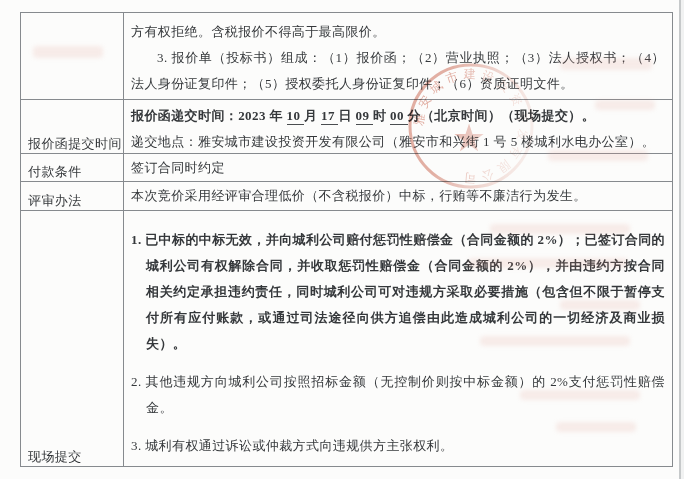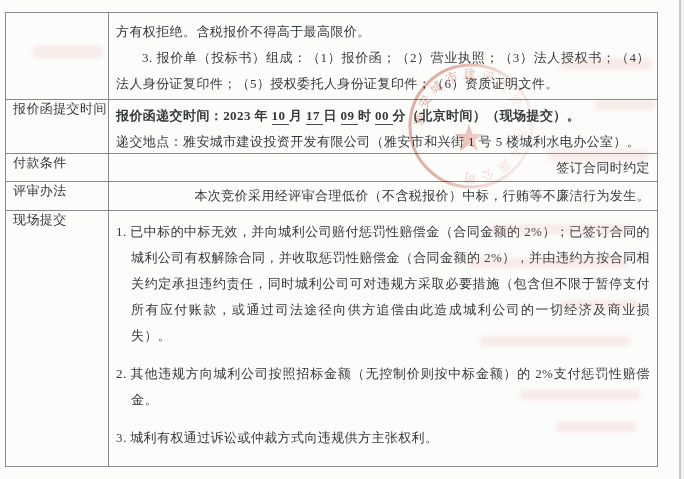--- a/index.html
+++ b/index.html
@@ -8,44 +8,44 @@
     position:relative;
     background:#fcfcfb;
     font-family:"Liberation Serif","DejaVu Serif",serif;
     color:#35383b;
     overflow:hidden;
   }
   .page { position:absolute; inset:0; }
 
   
   .doc-table{
-    position:absolute; left:5px; top:12px; width:653px;
+    position:absolute; left:20px; top:12px; width:653px;
     display:grid;
     grid-template-columns:103px 1fr;
     grid-template-rows:86px 54px 28px 29px 256px;
     border:1px solid #868a8e;
     background:transparent;
   }
   .cell{ overflow:hidden; font-size:13px; letter-spacing:.4px; }
   .cell.label{
     border-right:1px solid #868a8e;
-    display:flex; align-items:flex-start;
+    display:flex; align-items:flex-end;
     padding-left:7px;
   }
   .row2t{ border-top:1px solid #868a8e; }
   .cell.content{ padding:0 7px; }
   .cell.content p{ line-height:26px; text-align:justify; }
   .c1{ padding-top:6px !important; }
   .c2{ padding-top:3px !important; }
-  .c3,.c4{ display:flex; align-items:center;justify-content:flex-end; }
+  .c3,.c4{ display:flex; align-items:center; }
   .c5{ padding-top:4px !important; }
   .c5 p{ line-height:27px; }
   .indent2{ text-indent:2em; }
   .clause{ padding-left:15px; text-indent:-15px; margin-top:12px; }
-  .clause.first{ margin-top:4px; }
+  .clause.first{ margin-top:12px;font-weight:bold; }
   .dateline{ white-space:pre-wrap;font-weight:bold; }
   .u{ border-bottom:1px solid #4a4d50; padding-bottom:1px; }
 
   
   .seal{
     position:absolute; left:406px; top:61px; width:130px; height:130px;
     opacity:.52; mix-blend-mode:multiply; filter:blur(.35px);
     -webkit-mask-image:linear-gradient(100deg,rgba(0,0,0,.95) 30%,rgba(0,0,0,.45) 62%,rgba(0,0,0,.18) 90%);
     mask-image:linear-gradient(100deg,rgba(0,0,0,.95) 30%,rgba(0,0,0,.45) 62%,rgba(0,0,0,.18) 90%);
     pointer-events:none;

